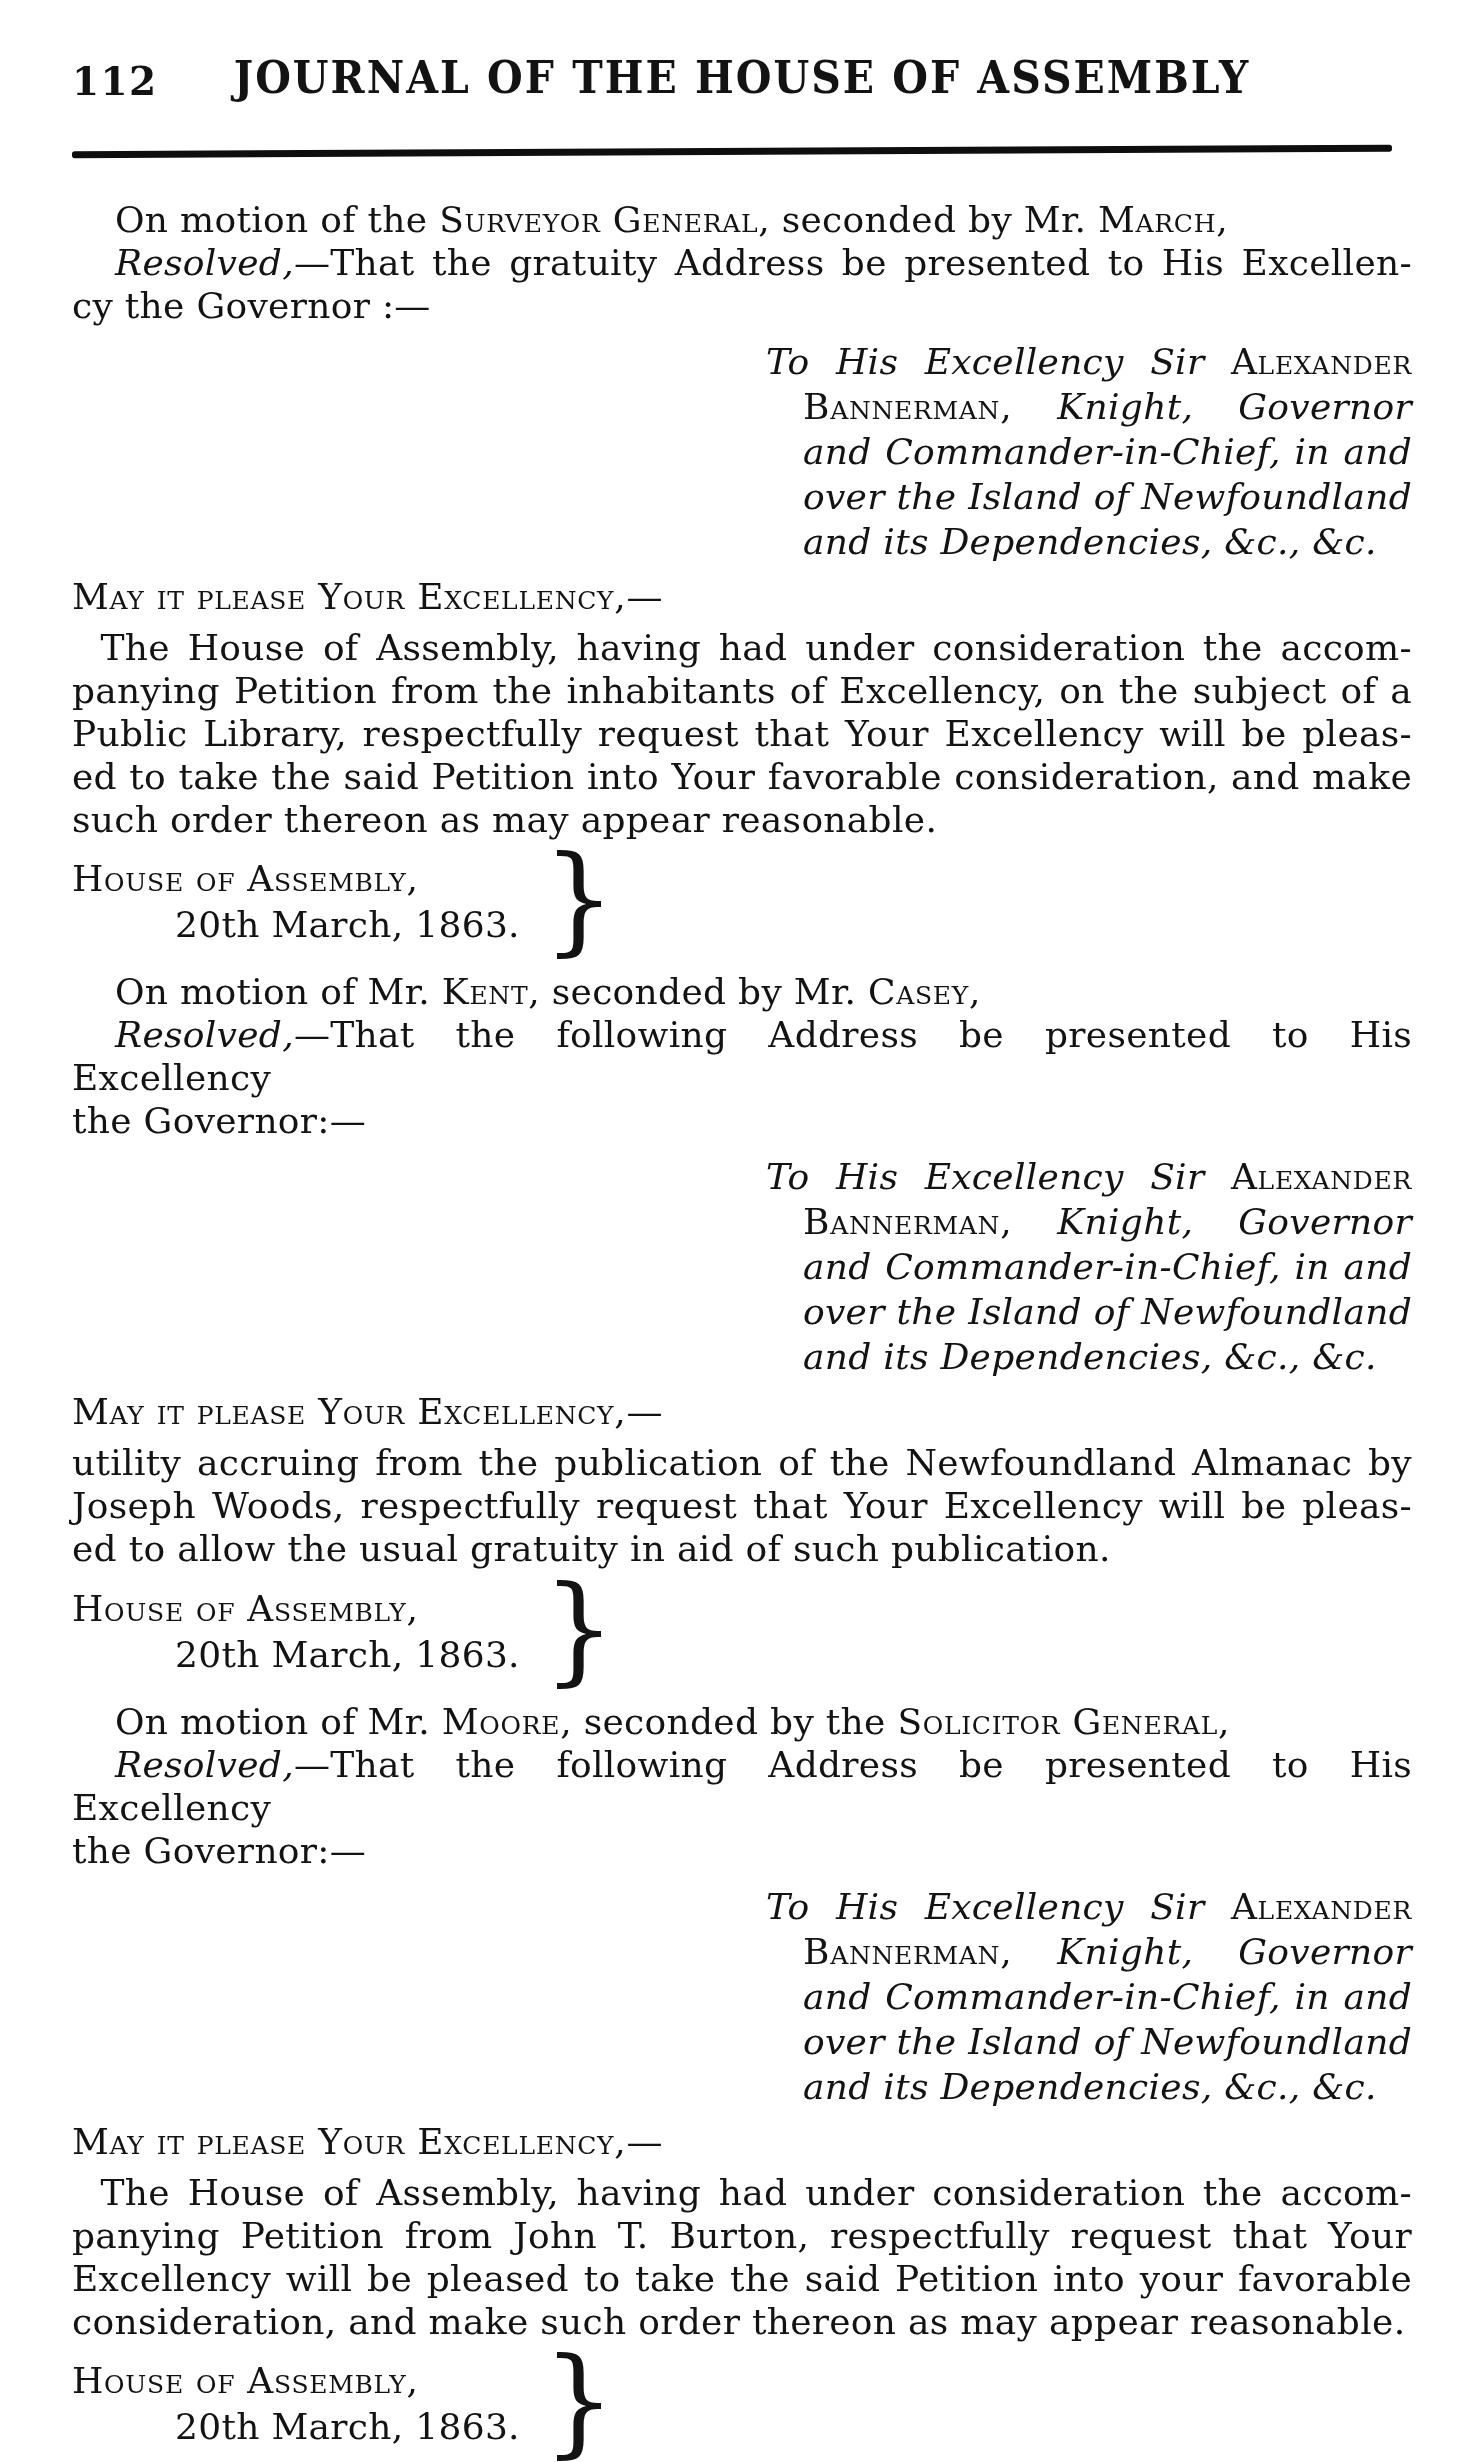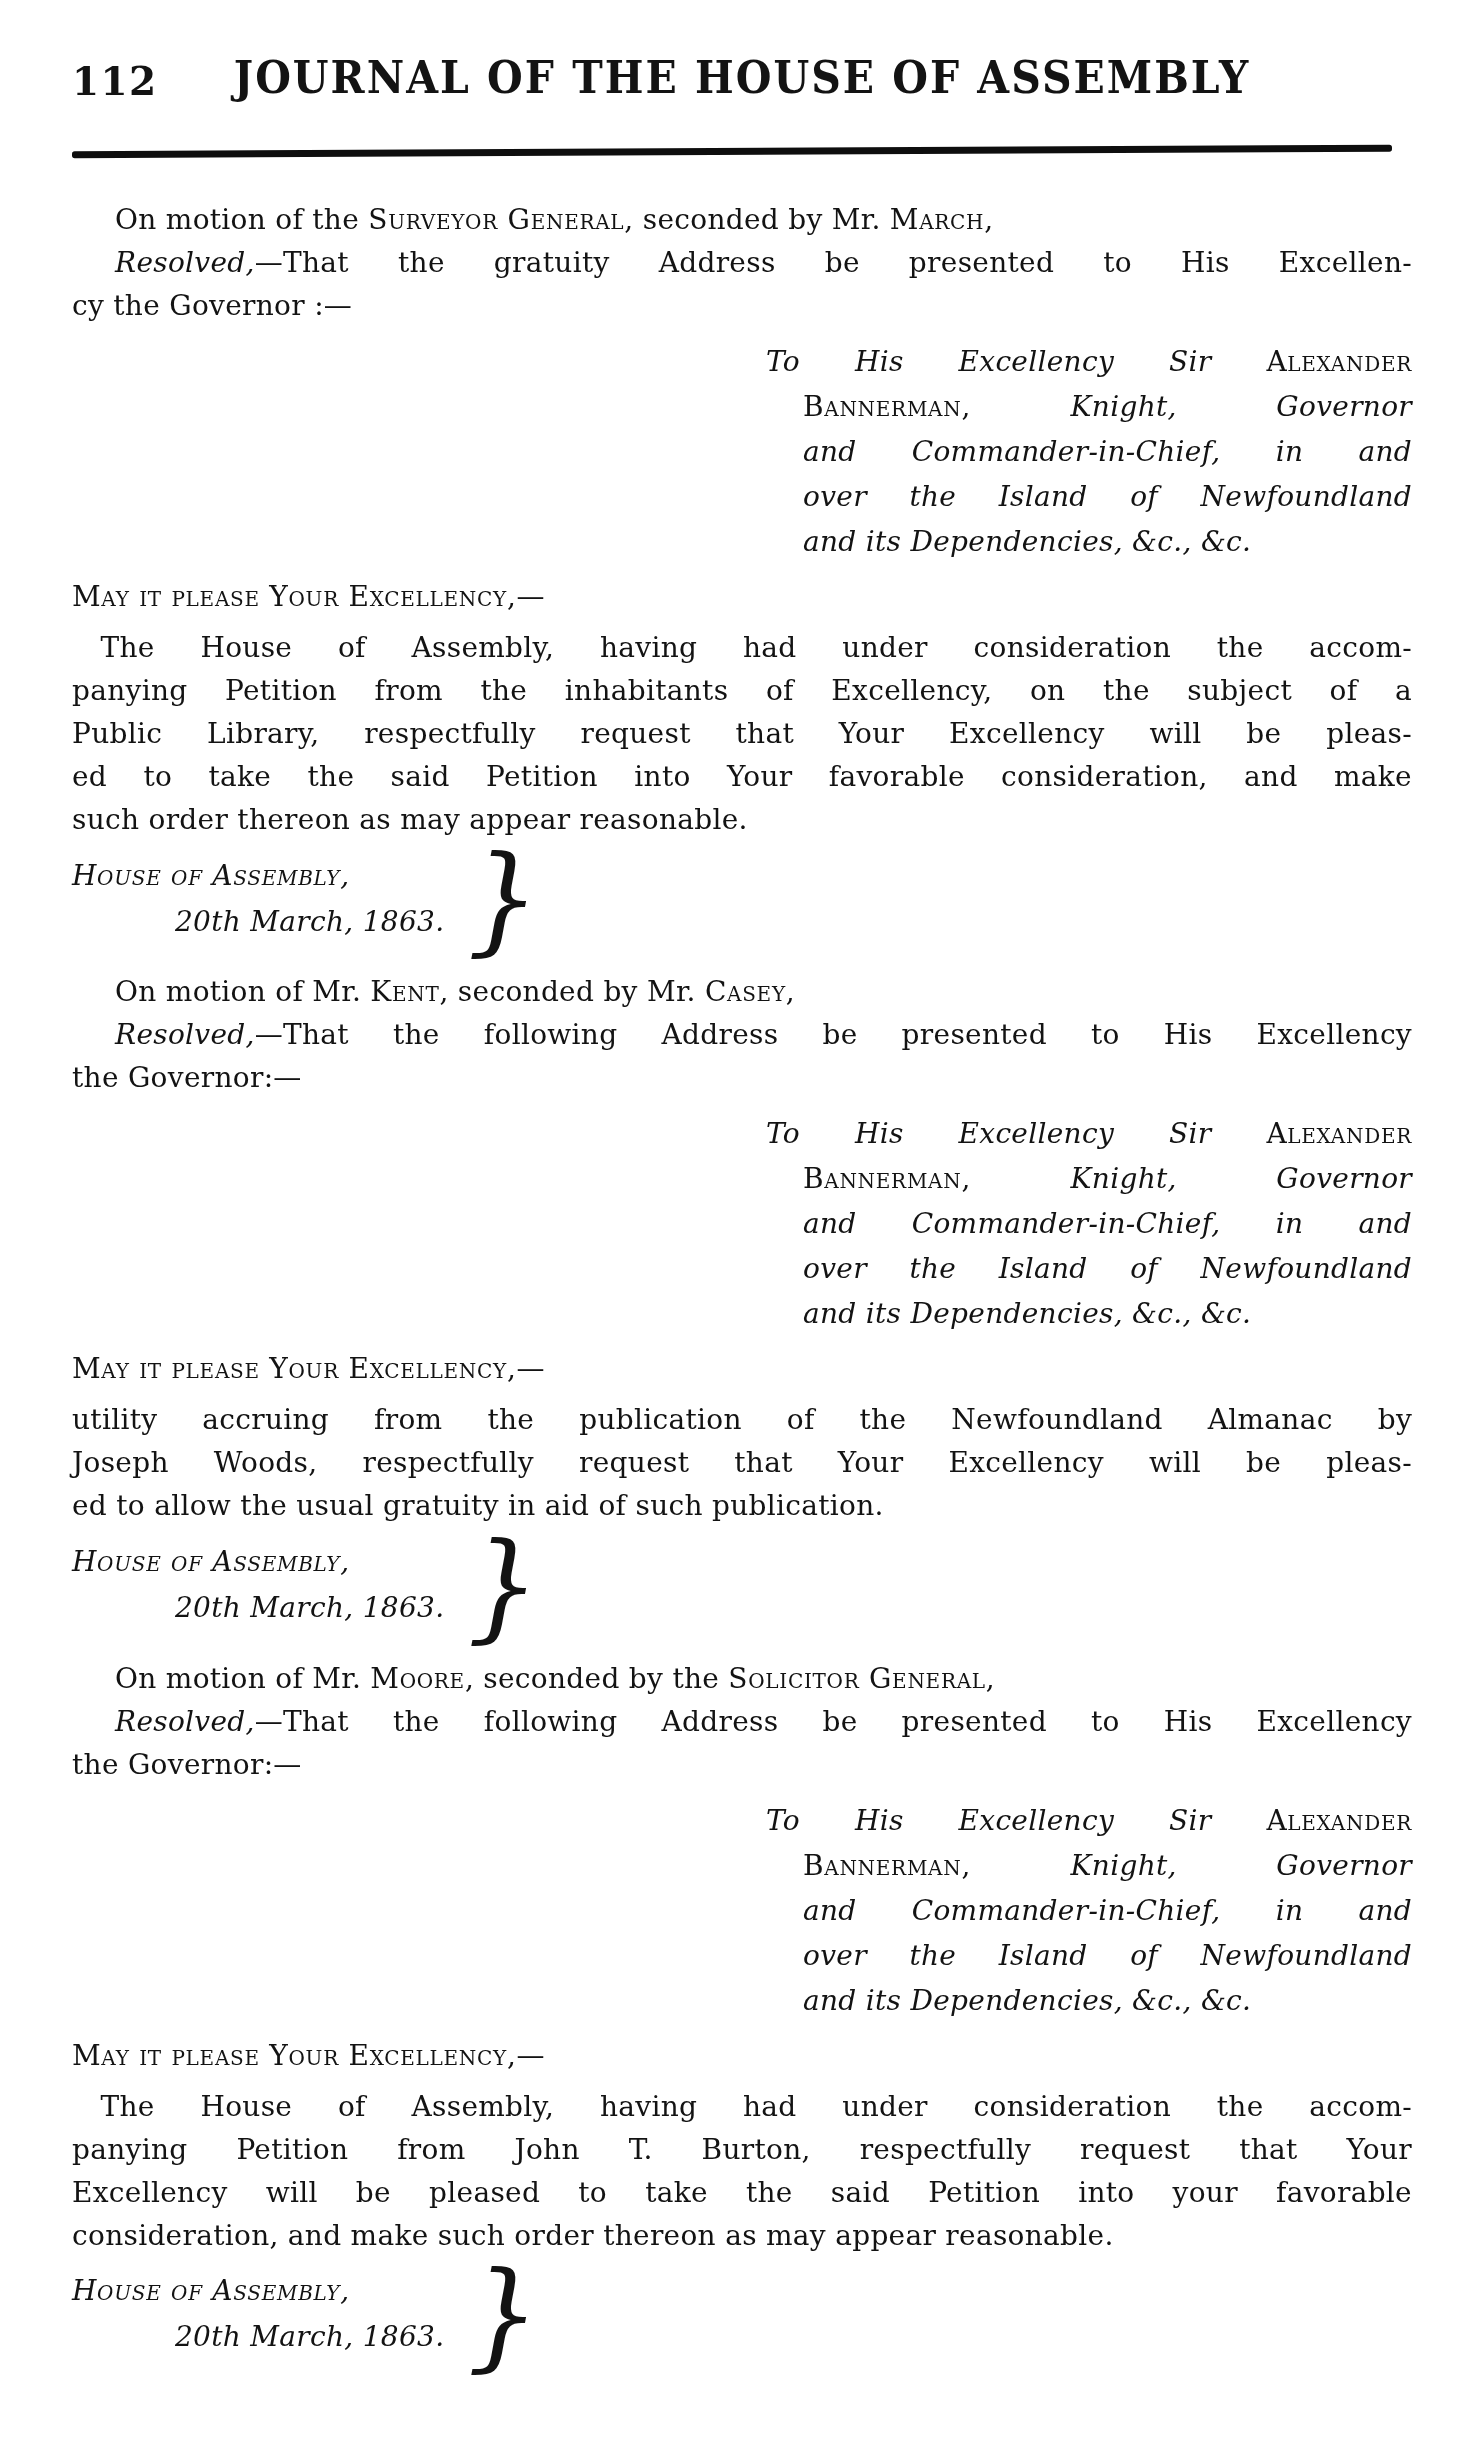--- a/index.html
+++ b/index.html
@@ -31,21 +31,21 @@
     height: 6.8px; background: #0e0e0e;
     margin: 37px 20.4px 0 0;
     transform: rotate(-0.28deg);
     border-radius: 2.7px;
   }
   .content { margin-top: 43px; }
   .motion { margin-top: 22px; }
   .content .motion:first-child { margin-top: 0; }
 
   .line {
-    font-size: 28px;
+    font-size: 36px;
     line-height: 43px;
     letter-spacing: 0.3px;
     white-space: normal;
   }
   .just { text-align: justify; text-align-last: justify; }
   .ind1 { text-indent: 28.5px; }
   .ind2 { text-indent: 43px; }
   .sc { font-variant: small-caps; letter-spacing: 0.7px; }
   .i  { font-style: italic; }
 
@@ -54,23 +54,22 @@
   .address {
     width: 646px;
     margin: 12.2px 0 6.8px auto;
     padding-left: 37px;
     box-sizing: border-box;
   }
   .address .line { line-height: 45px; }
   .addr-first { text-indent: -37px; }
 
   .signoff {
-    display: flex; align-items: center;
+    display: flex; align-items: flex-end;
     margin: 8.1px 0 5.4px;
-    font-style: italic;
   }
   .so-col .line { line-height: 46px; }
   .so-date { padding-left: 103px; }
   .brace {
     font-size: 114px;
     height: 99px;
     display: flex; align-items: center;
     margin-left: 23px;
     font-weight: 400;
     transform: scaleY(1.04);

